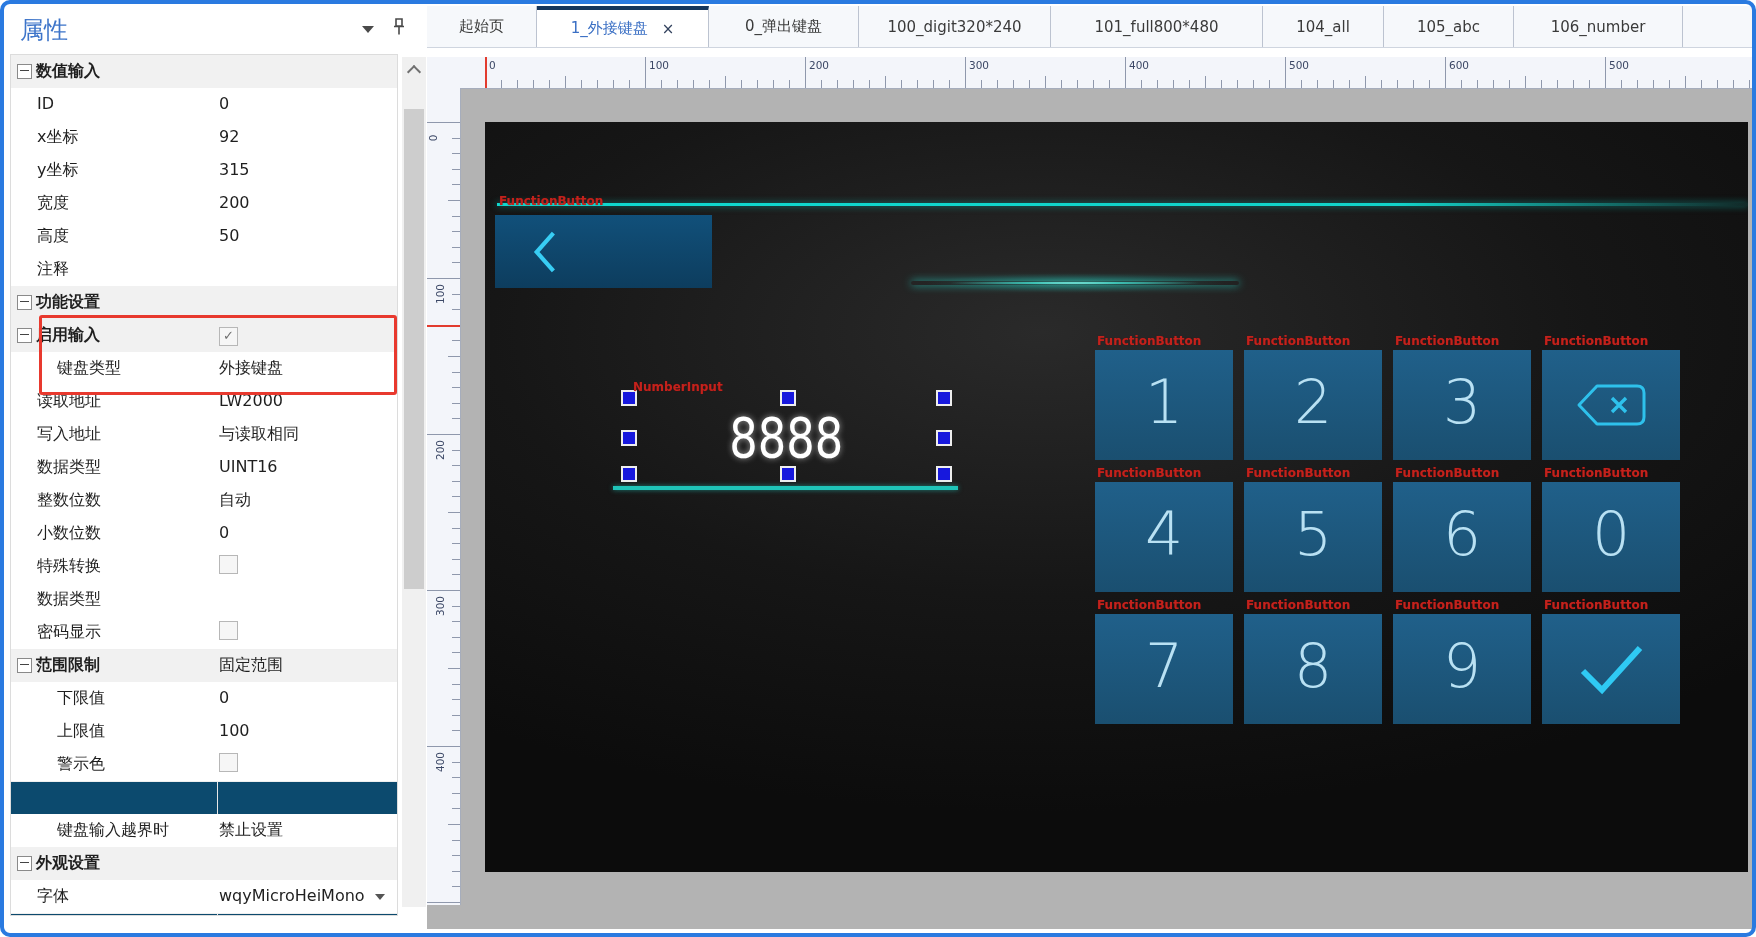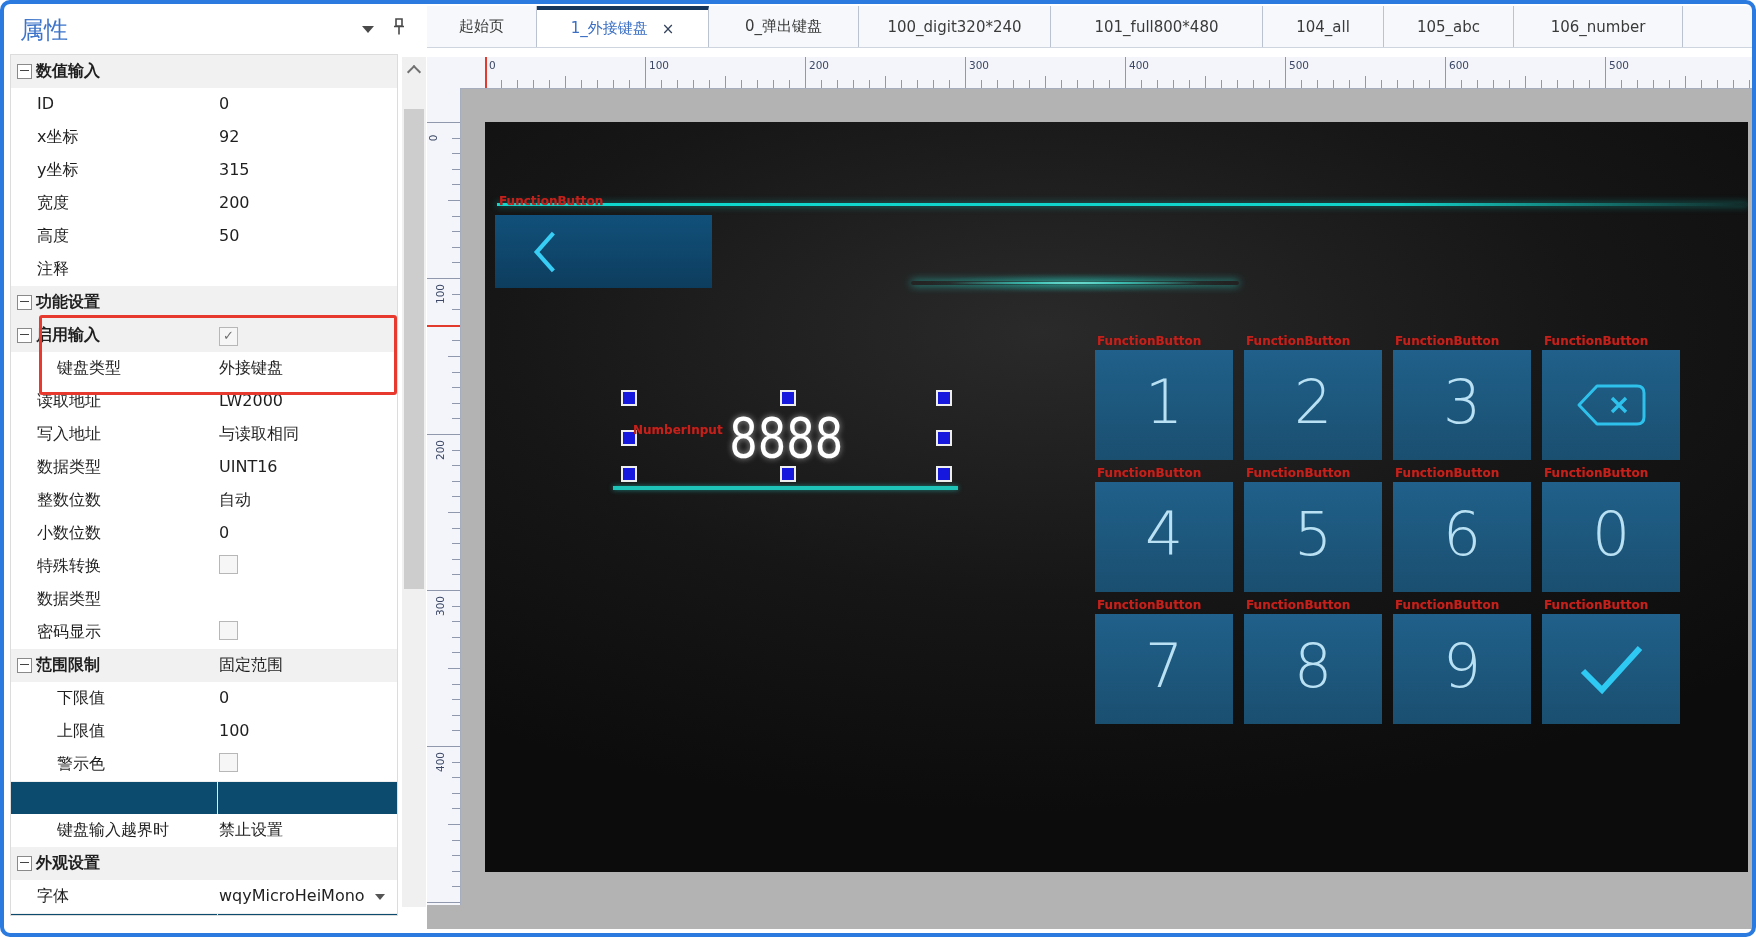--- a/index.html
+++ b/index.html
@@ -419,21 +419,21 @@
           <svg width="30" height="46" viewBox="0 0 26 44">
             <path d="M22 4 L6 22 L22 40" fill="none" stroke="#38cdf4" stroke-width="4"></path>
           </svg>
         </span>
       </div>
 
       <div class="glow">
           <div class="core"></div>
         </div>
 
-      <span class="fbtag" style="left:148px;top:258px;margin-top:43px;">NumberInput</span>
+      <span class="fbtag" style="left:148px;top:258px;">NumberInput</span>
       <div class="sel">
         <div class="handle" style="left:-7px;top:-7px;"></div>
         <div class="handle" style="left:152px;top:-7px;"></div>
         <div class="handle" style="right:-7px;top:-7px;"></div>
         <div class="handle" style="left:-7px;top:33px;"></div>
         <div class="handle" style="right:-7px;top:33px;"></div>
         <div class="handle" style="left:-7px;bottom:-7px;"></div>
         <div class="handle" style="left:152px;bottom:-7px;"></div>
         <div class="handle" style="right:-7px;bottom:-7px;"></div>
         <div class="nivalue"><span>8888</span></div>

